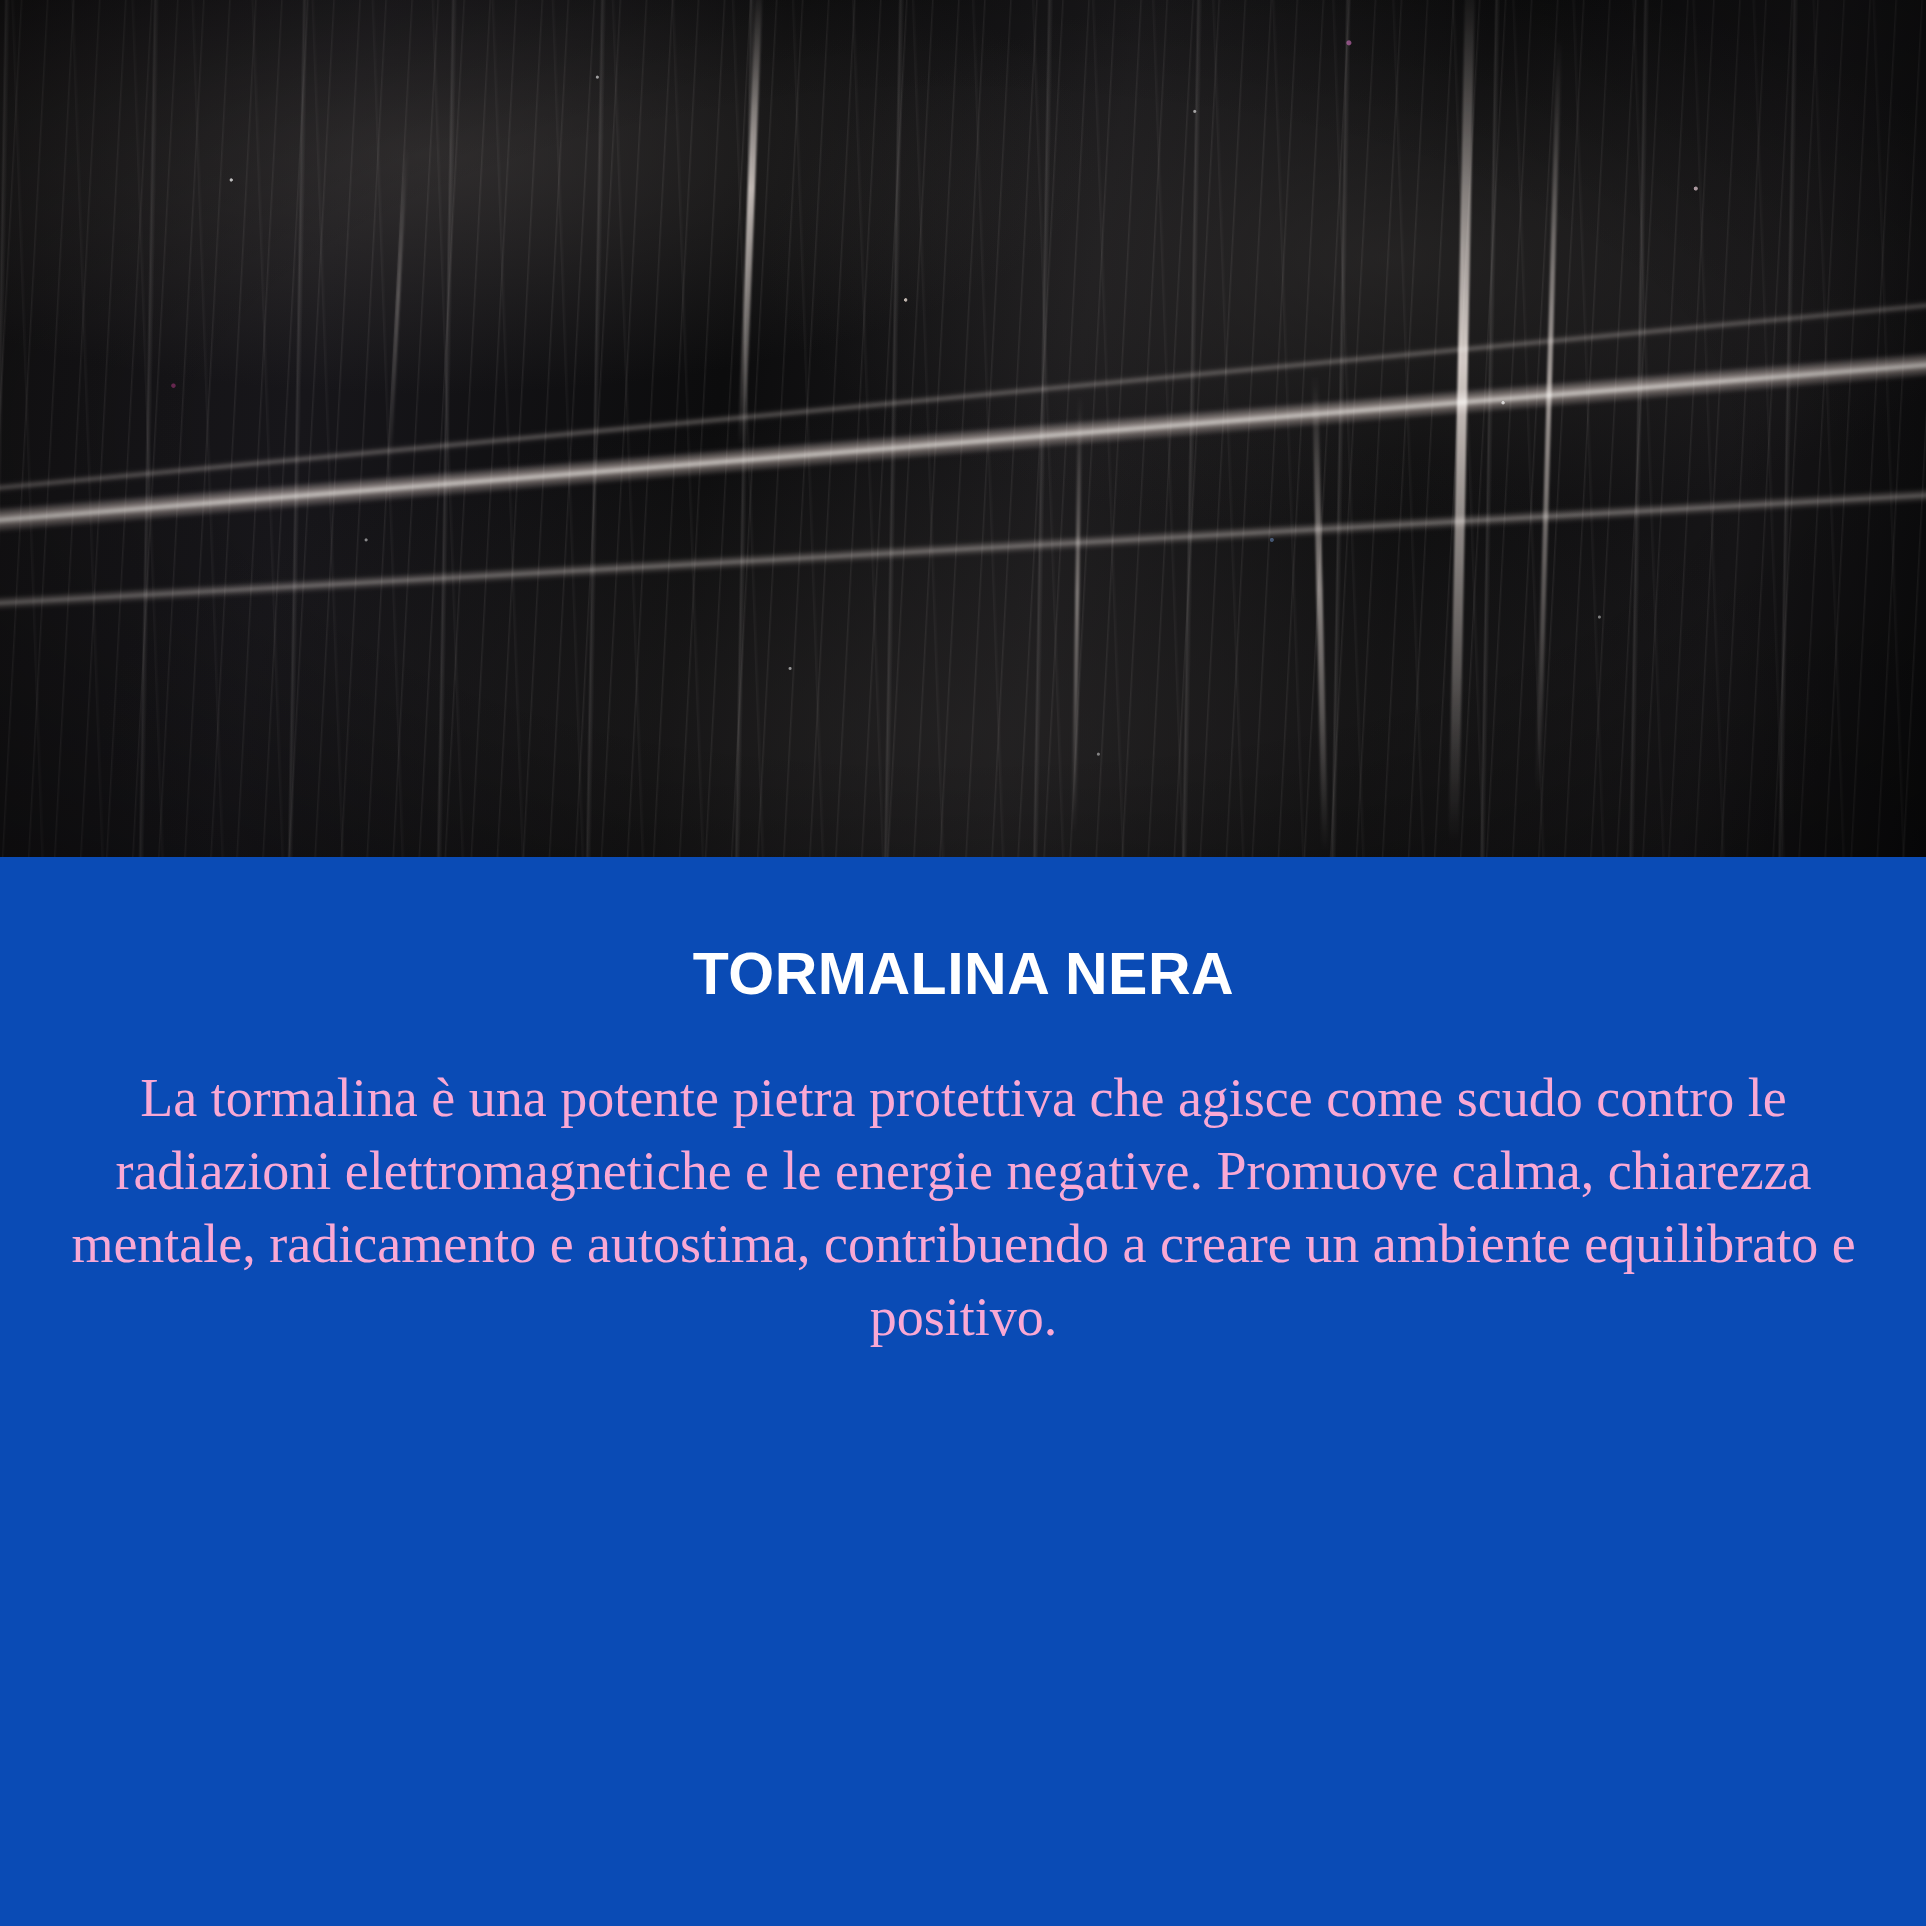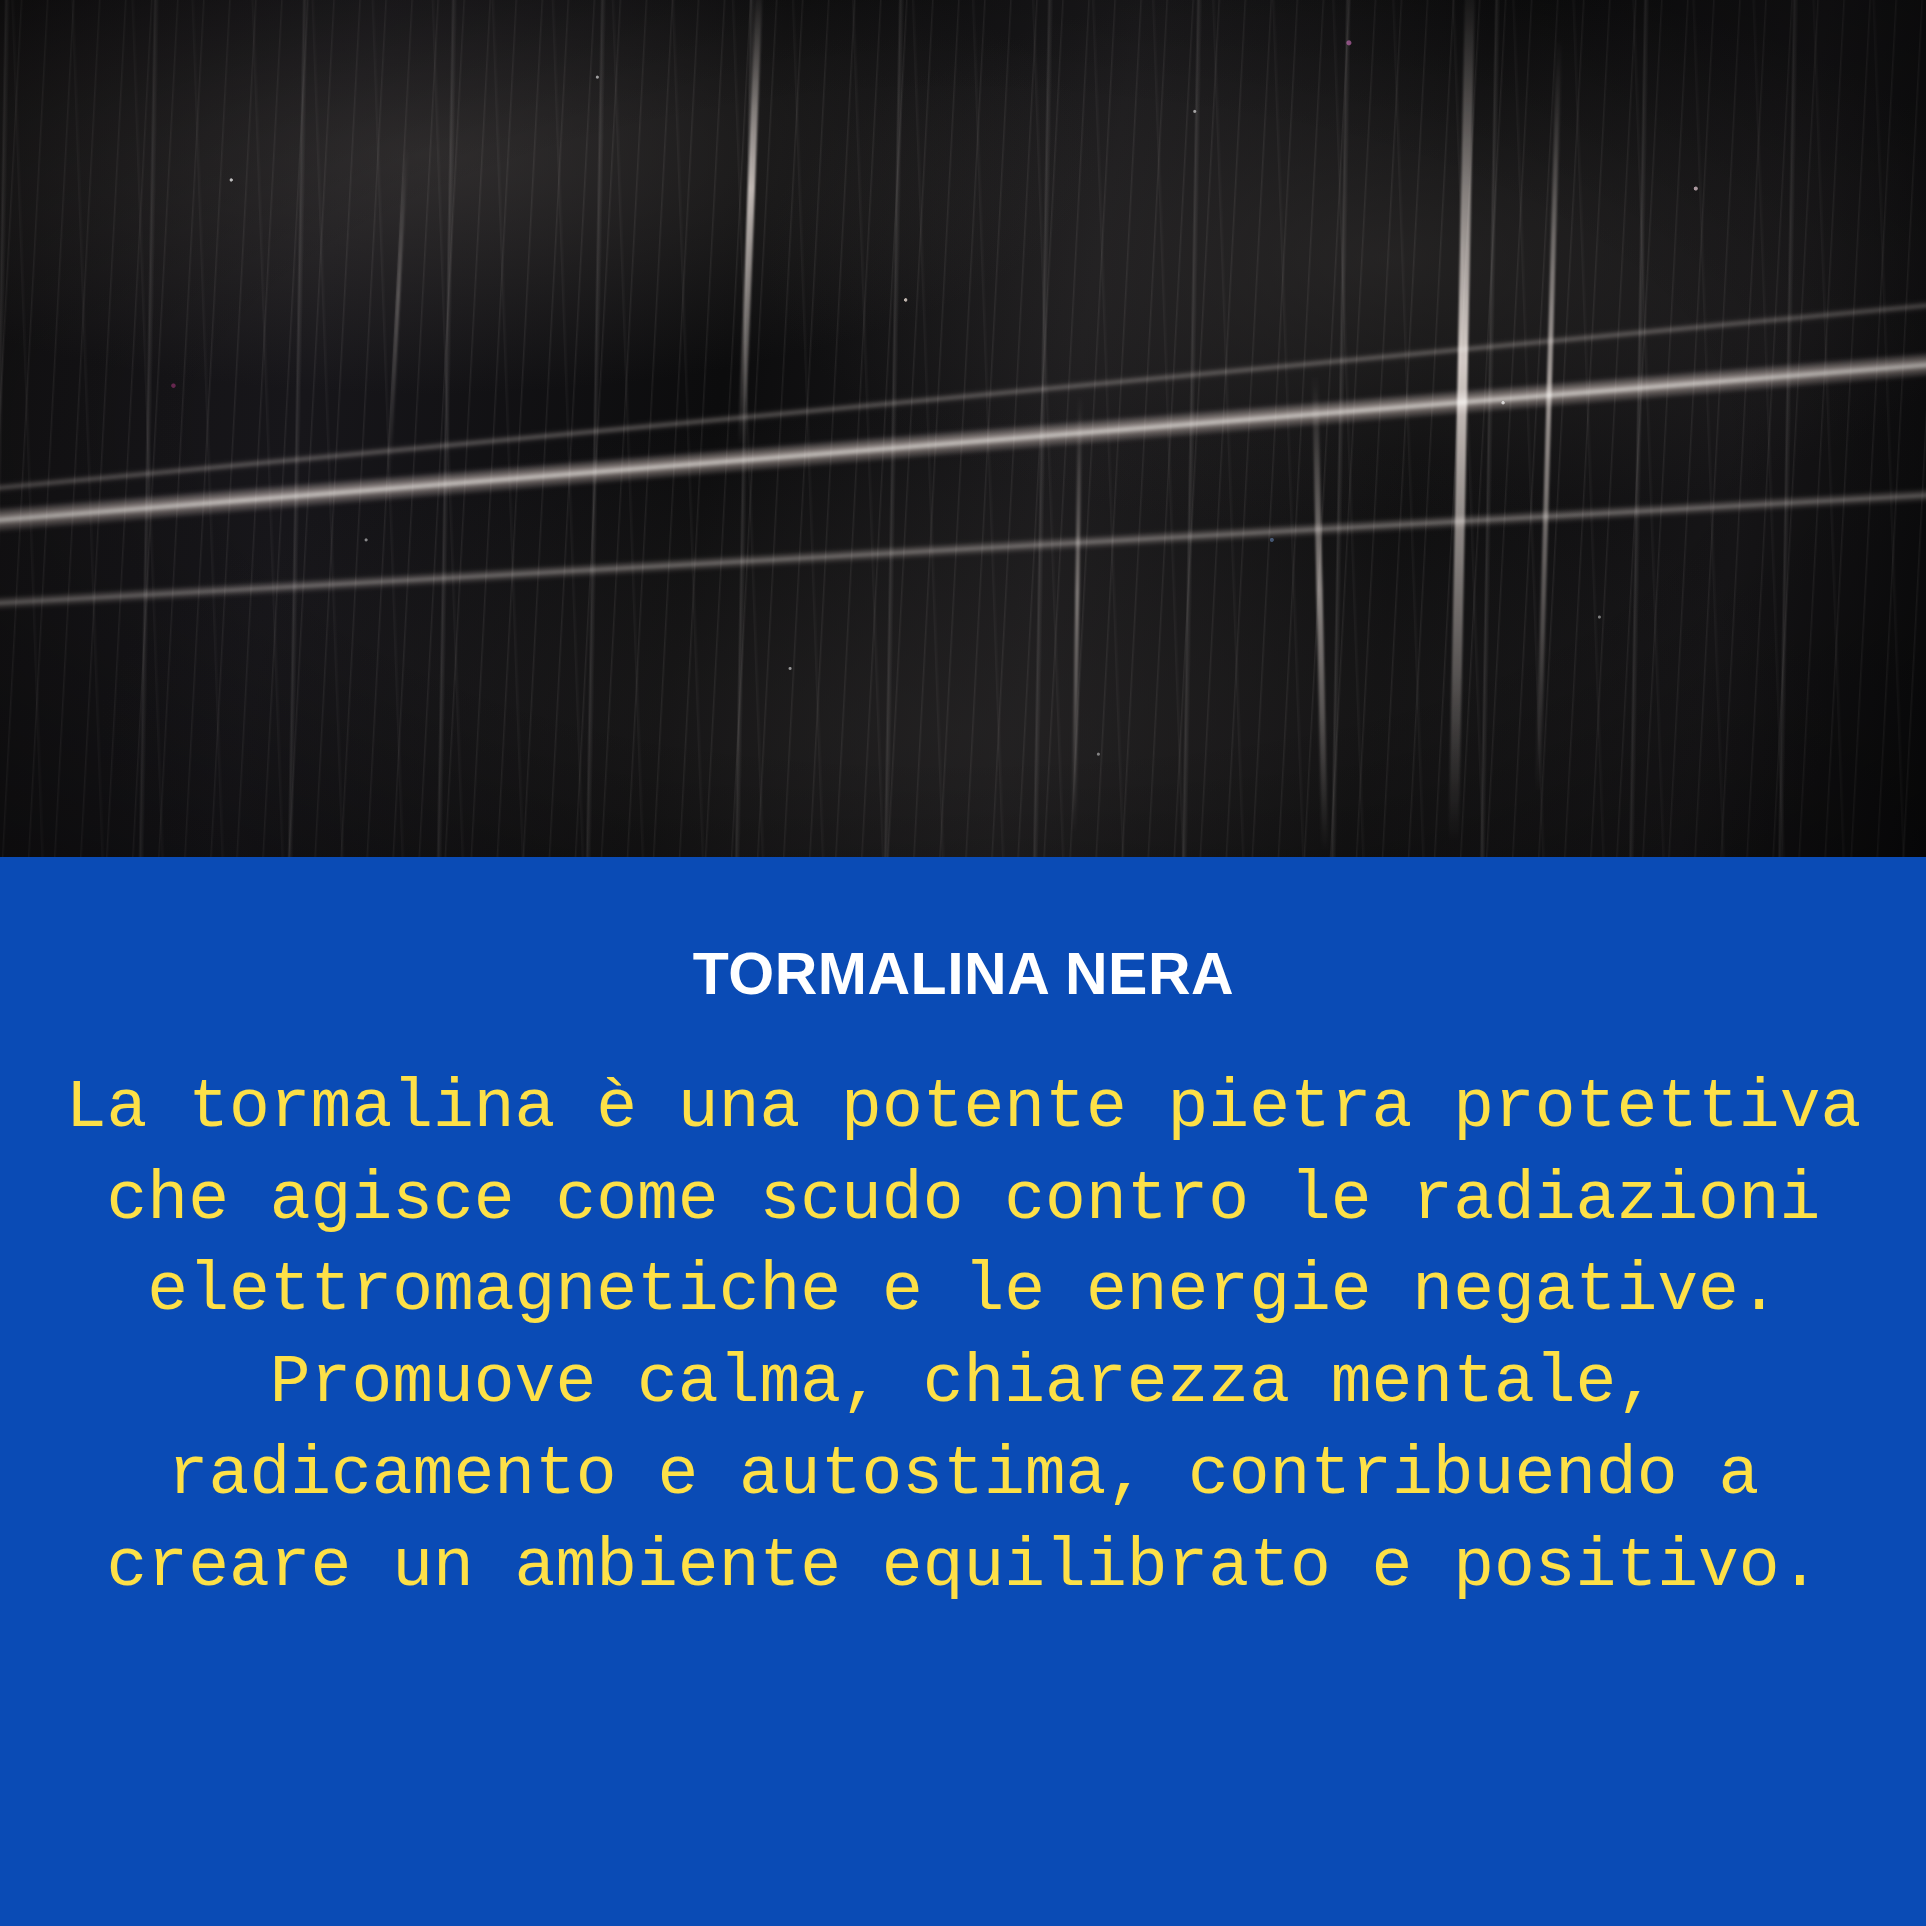--- a/index.html
+++ b/index.html
@@ -175,26 +175,26 @@
     font-family: "Liberation Sans", sans-serif;
     font-weight: 700;
     font-size: 59px;
     letter-spacing: 0.5px;
     line-height: 1.1;
     margin: 0 0 55px 0;
     color: #ffffff;
   }
 
   .caption-body {
-    font-family: Liberation Mono, monospace;
+    font-family: Liberation Serif, serif;
     font-weight: 400;
-    font-size: 68px;
+    font-size: 54px;
     line-height: 1.35;
     margin: 0;
-    color: #fde047;
+    color: #f9a8d4;
     max-width: 1861px;
   }
 </style>
 </head>
 <body>
 
 <div class="card">
 
   <div class="photo">
     <div class="base"></div>

